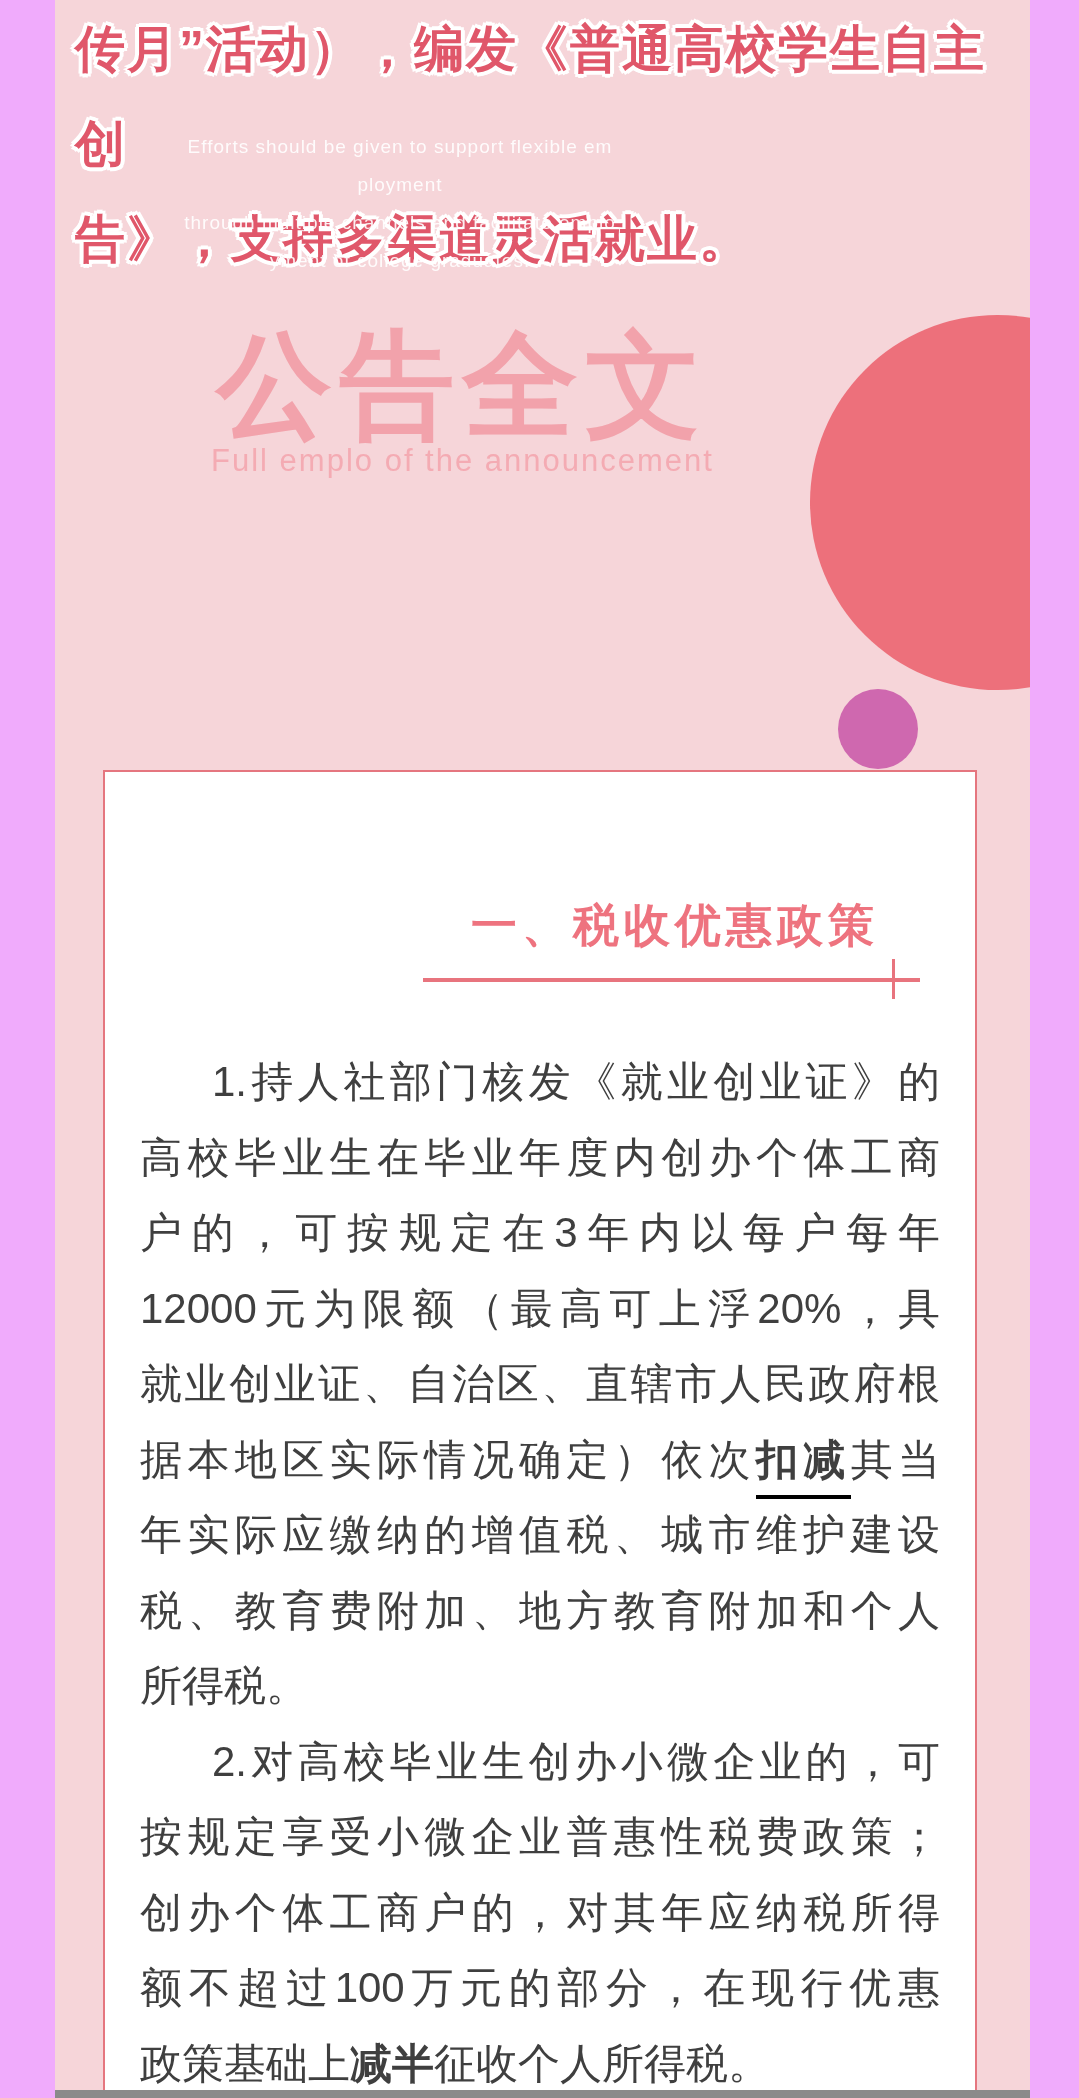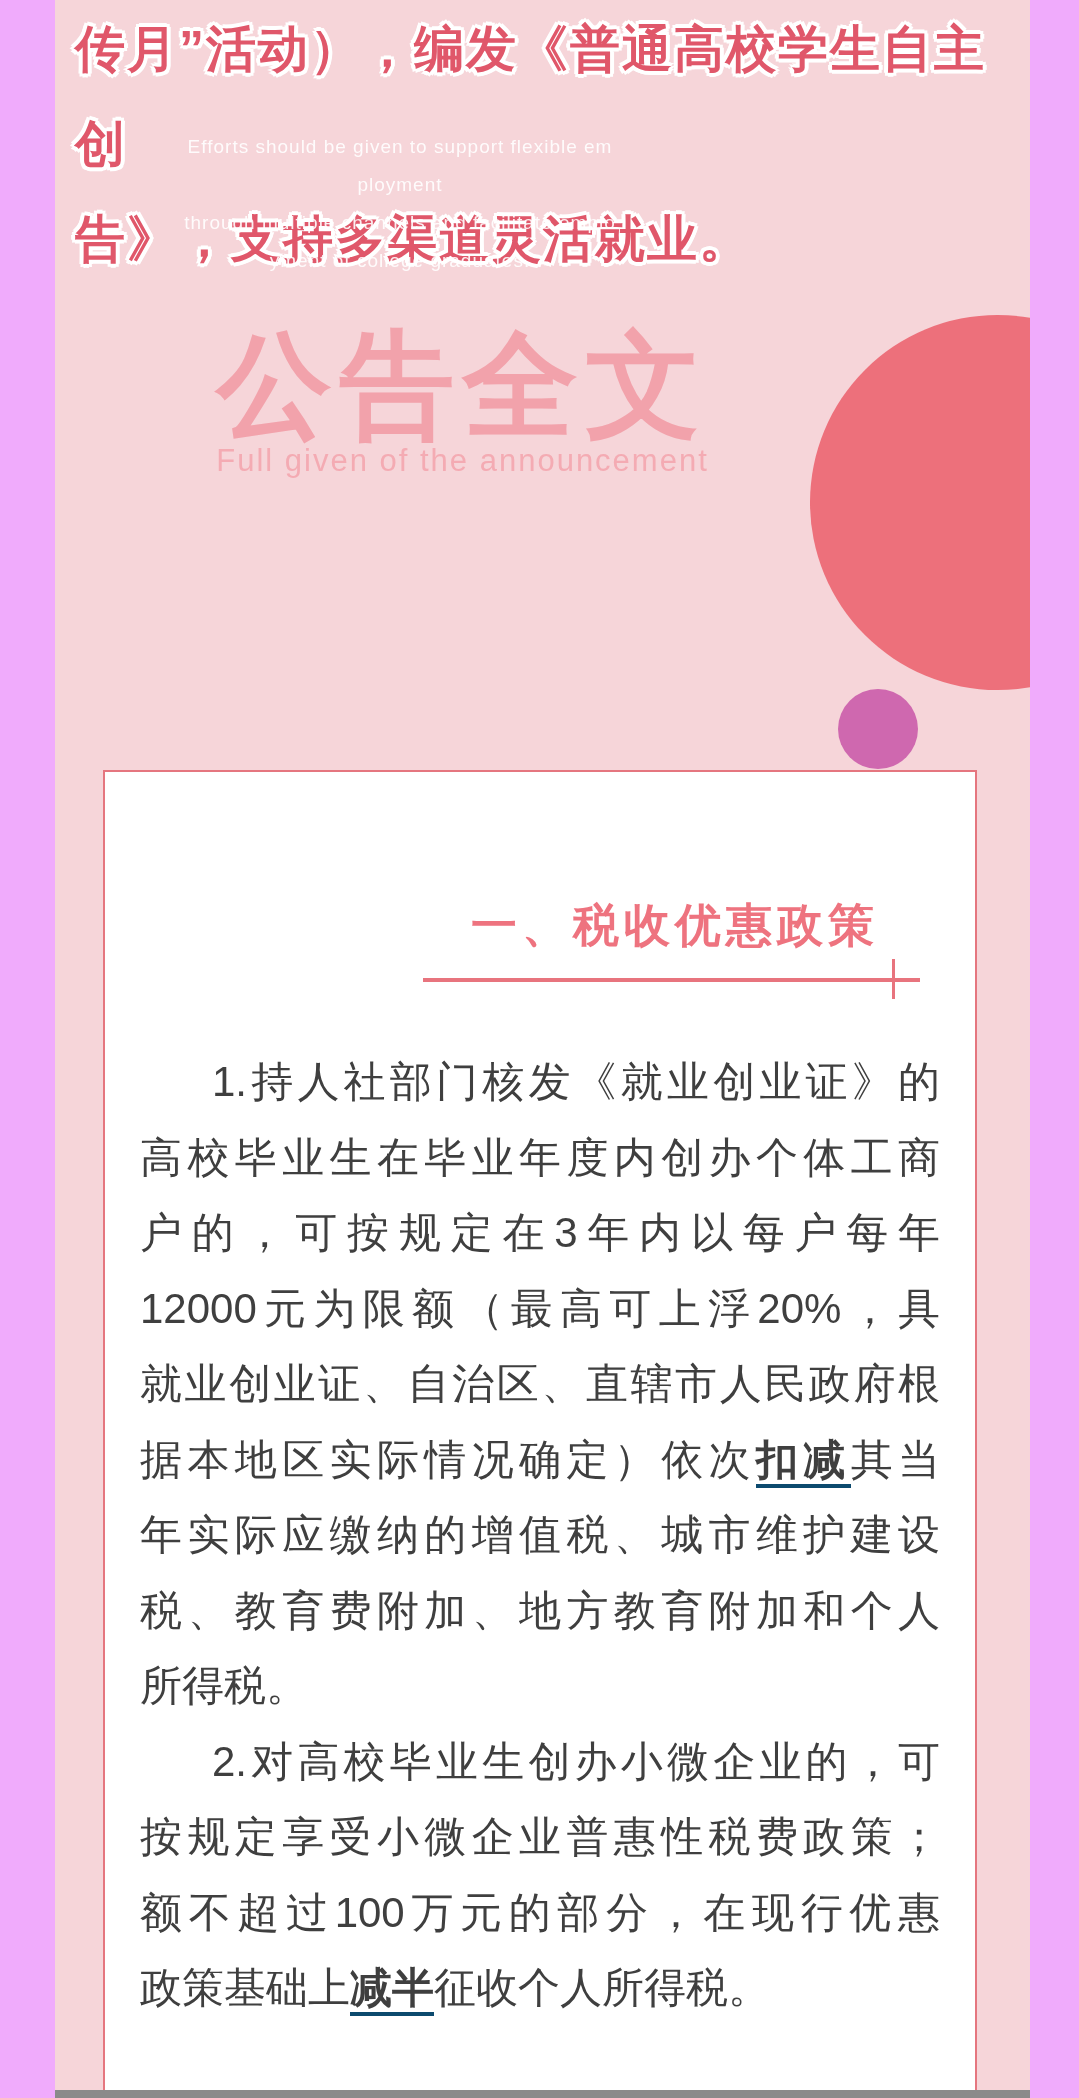--- a/index.html
+++ b/index.html
@@ -50,21 +50,21 @@
     position:absolute;right:25px;top:-19px;width:3px;height:40px;background:#e8747e;
   }
   .body-text{margin-top:62px;padding:0 35px;color:#3f3f3f;}
   .line{
     font-size:42px;line-height:75.5px;
     text-align:justify;text-align-last:justify;
   }
   .line.plain{text-align-last:left;}
   .line.indent{text-indent:72px;}
   .em{
-    font-weight:bold;border-bottom:4px solid #0c4a6e;padding-bottom:1px;
+    font-weight:bold;border-bottom:4px solid #000000;padding-bottom:12px;
   }
   .bottom-bar{
     position:absolute;left:0;bottom:0;width:100%;height:8px;background:#8a8a8a;z-index:6;
   }
 </style>
 </head>
 <body>
 
 <div id="page">
   <div id="poster">
@@ -78,40 +78,41 @@
       <div>Efforts should be given to support flexible em</div>
       <div>ployment</div>
       <div>through multiple channels and facilitate emplo</div>
       <div>yment of college graduates.</div>
     </div>
 
     <div class="circle big" style="background:#ed707b;"></div>
     <div class="circle small" style="background:#cf68af;"></div>
 
     <div class="hero-title">公告全文</div>
-    <div class="hero-subtitle">Full given of the announcement</div>
+    <div class="hero-subtitle">Full emplo of the announcement</div>
 
     <div class="card">
       <div class="section-title">一、税收优惠政策</div>
       <div class="title-underline">
         <span class="tick"></span>
       </div>
 
       <div class="body-text">
         <div class="line indent">1.持人社部门核发《就业创业证》的</div>
         <div class="line">高校毕业生在毕业年度内创办个体工商</div>
         <div class="line">户的，可按规定在3年内以每户每年</div>
         <div class="line">12000元为限额（最高可上浮20%，具</div>
         <div class="line">就业创业证、自治区、直辖市人民政府根</div>
         <div class="line"><span>据本地区实际情况确定）依次</span><span class="em">扣减</span><span>其当</span></div>
         <div class="line">年实际应缴纳的增值税、城市维护建设</div>
         <div class="line">税、教育费附加、地方教育附加和个人</div>
         <div class="line plain">所得税。</div>
         <div class="line indent">2.对高校毕业生创办小微企业的，可</div>
         <div class="line">按规定享受小微企业普惠性税费政策；</div>
+        <div class="line">创办个体工商户的，对其年应纳税所得</div>
         <div class="line">额不超过100万元的部分，在现行优惠</div>
         <div class="line plain"><span>政策基础上</span><span class="em">减半</span><span>征收个人所得税。</span></div>
       </div>
     </div>
 
     <div class="bottom-bar"></div>
   </div>
 </div>
 
 </body></html>

